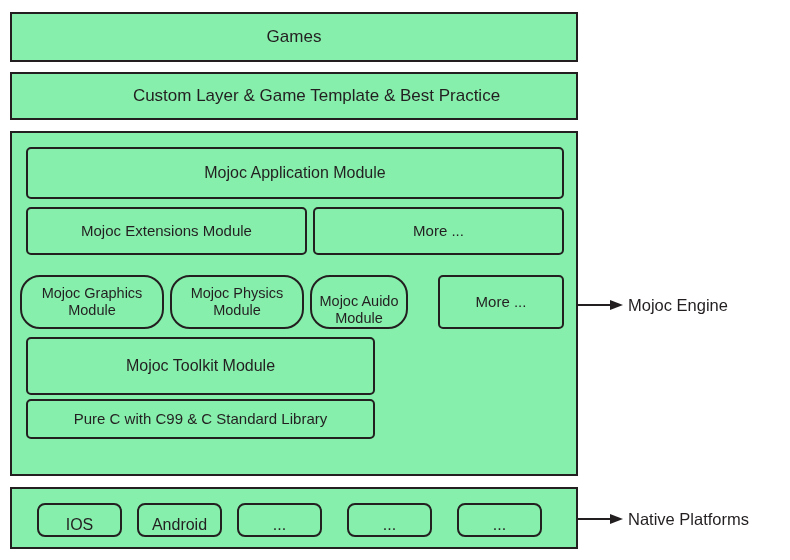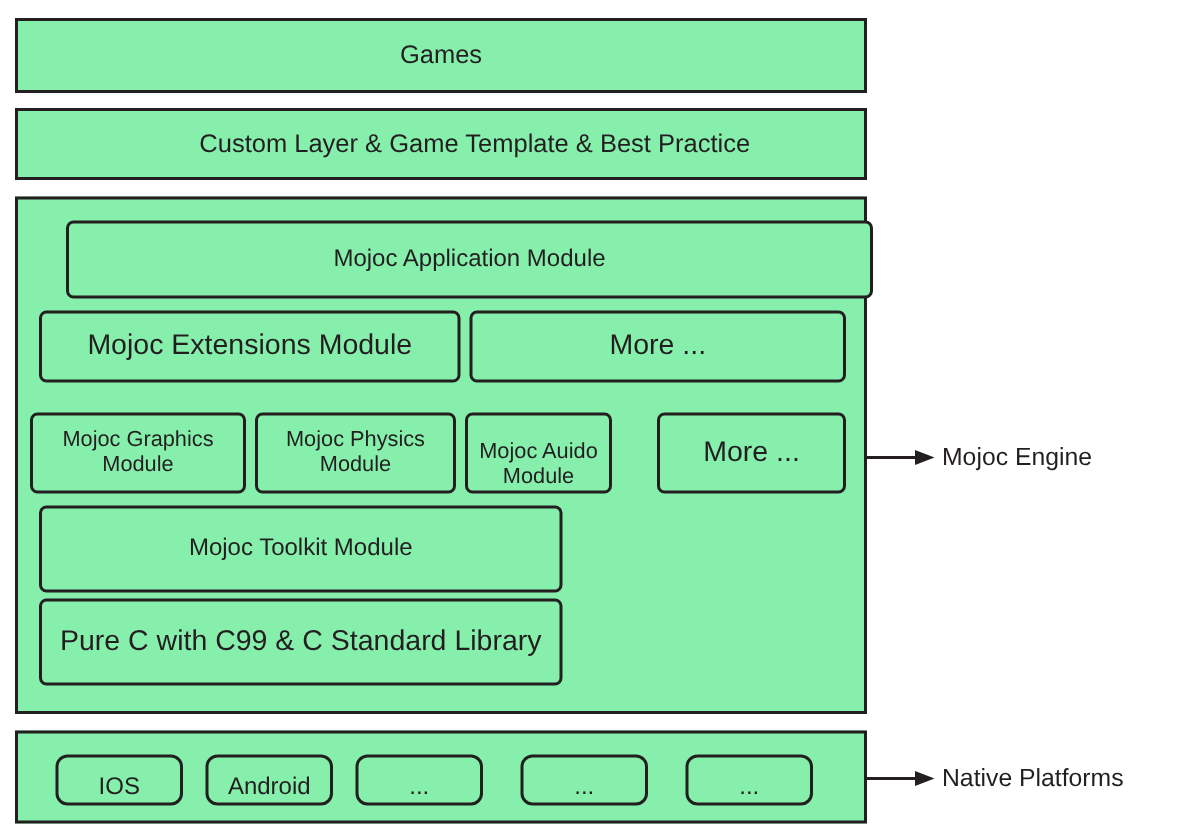--- a/index.html
+++ b/index.html
@@ -53,22 +53,22 @@
 
   .label-text {
     display: block;
     padding: 0 6px;
     white-space: pre-line;
   }
 
   
   .fs-lg   { font-size: 17px; }
   .fs-md   { font-size: 16px; }
-  .fs-sm   { font-size: 19px; }
-  .fs-xs   { font-size: 14.5px; }
+  .fs-sm   { font-size: 15px; }
+  .fs-xs   { font-size: 14.5px; border-radius: 20px; }
 
   
   .arrow-group {
     position: absolute;
     display: flex;
     align-items: center;
     height: 24px;
   }
   .arrow-svg {
     display: block;
@@ -88,21 +88,21 @@
   <div class="box band fs-lg" style="left:10px; top:12px; width:568px; height:50px;">
     <span class="label-text">Games</span>
   </div>
 
   <div class="box band fs-lg" style="left:10px; top:72px; width:568px; height:48px;padding-left:45px;">
     <span class="label-text">Custom Layer &amp; Game Template &amp; Best Practice</span>
   </div>
 
   <div class="box band" style="left:10px; top:131px; width:568px; height:345px; display:block;">
 
-    <div class="box module fs-md" style="left:14px; top:14px; width:538px; height:52px;margin-left:18px;">
+    <div class="box module fs-md" style="left:14px; top:14px; width:538px; height:52px;">
       <span class="label-text">Mojoc Application Module</span>
     </div>
 
     <div class="box module fs-sm" style="left:14px; top:74px; width:281px; height:48px;">
       <span class="label-text">Mojoc Extensions Module</span>
     </div>
     <div class="box module fs-sm" style="left:301px; top:74px; width:251px; height:48px;">
       <span class="label-text">More ...</span>
     </div>
 
@@ -118,21 +118,21 @@
       <span class="label-text">Mojoc Auido
 Module</span>
     </div>
     <div class="box module fs-sm" style="left:426px; top:142px; width:126px; height:54px;">
       <span class="label-text">More ...</span>
     </div>
 
     <div class="box module fs-md" style="left:14px; top:204px; width:349px; height:58px;">
       <span class="label-text">Mojoc Toolkit Module</span>
     </div>
-    <div class="box module fs-sm" style="left:14px; top:266px; width:349px; height:58px;">
+    <div class="box module fs-sm" style="left:14px; top:266px; width:349px; height:40px;">
       <span class="label-text">Pure C with C99 &amp; C Standard Library</span>
     </div>
   </div>
 
   <div class="box band" style="left:10px; top:487px; width:568px; height:62px; display:block;">
 
     <div class="box chip fs-md" style="left:25px; top:14px; width:85px; height:34px;">
       <span class="label-text">IOS</span>
     </div>
 

